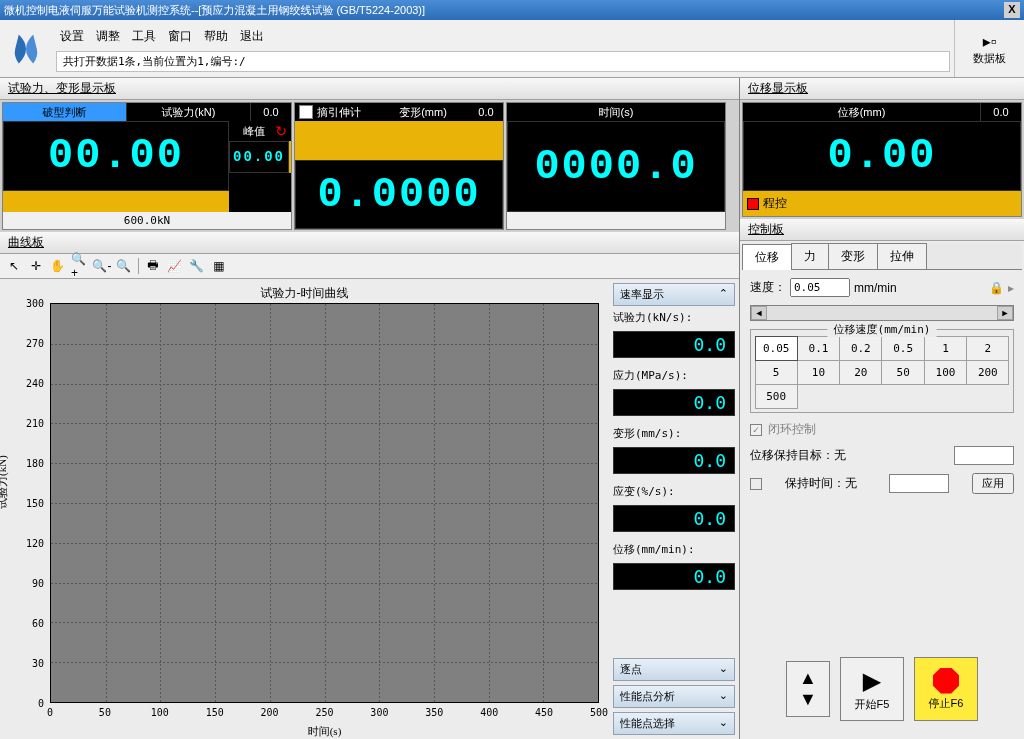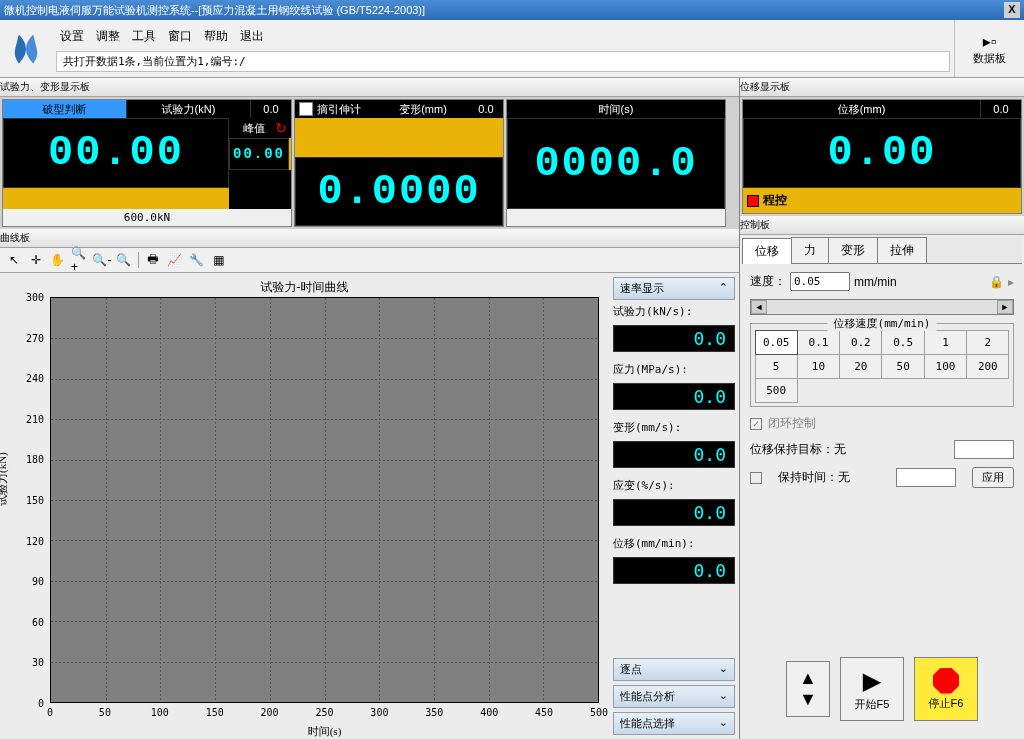--- a/index.html
+++ b/index.html
@@ -16,21 +16,21 @@
 .menubar { display: flex; gap: 4px; padding: 2px 4px; font-size: 12px; }
 .menubar span { padding: 2px 4px; cursor: pointer; }
 .statusbar-top { margin: 2px 4px; padding: 2px 6px; border: 1px solid #c0c0c0; background: #fff; font-size: 11px; font-family: monospace; }
 .right-tool { width: 70px; display: flex; flex-direction: column; align-items: center; justify-content: center; border-left: 1px solid #c0c0c0; font-size: 11px; }
 .right-tool .ic { font-size: 16px; }
 
 .main { display: flex; height: 661px; }
 .left-col { width: 740px; display: flex; flex-direction: column; border-right: 1px solid #808080; }
 .right-col { width: 284px; display: flex; flex-direction: column; }
 
-.panel-title { background: linear-gradient(#f8f8f8, #e0e0e0); border-bottom: 1px solid #a0a0a0; padding: 2px 0; font-size: 10px; }
+.panel-title { background: linear-gradient(#f8f8f8, #e0e0e0); border-bottom: 1px solid #a0a0a0; padding: 2px 8px; font-size: 12px; text-decoration: underline; }
 
 
 .display-row { height: 132px; display: flex; gap: 2px; background: #d0d0d0; padding: 2px; }
 .disp-group { background: #eab308; border: 1px solid #808080; display: flex; flex-direction: column; }
 .dg1 { width: 290px; } .dg2 { width: 210px; gap: 39px; } .dg3 { width: 220px; }
 .disp-head { display: flex; background: #000; color: #fff; font-size: 11px; align-items: center; height: 18px; }
 .disp-head .hcell { flex: 1; text-align: center; border-right: 1px solid #333; padding: 2px; }
 .disp-head .hcell:last-child { border-right: none; }
 .disp-head .accent { background: #3399ff; color: #000; }
 .disp-head .mini { width: 40px; flex: none; background: #000; }
@@ -41,21 +41,21 @@
 .peak-row { display: flex; align-items: center; background: #000; color: #fff; height: 20px; font-size: 11px; }
 .peak-row .lbl { flex: 1; text-align: right; padding-right: 6px; }
 .peak-row .ref { color: #f00; font-size: 14px; padding: 0 4px; cursor: pointer; }
 .disp-foot { text-align: center; font-size: 11px; padding: 2px; background: #f0f0f0; font-family: monospace; }
 .chk-row { display: flex; align-items: center; background: #000; color: #fff; font-size: 11px; height: 18px; }
 .chk-row .box { width: 14px; height: 14px; background: #fff; margin: 0 4px; border: 1px solid #808080; color: #f00; text-align: center; line-height: 12px; font-size: 10px; }
 
 
 .disp-right { width: 280px; }
 .disp-right .segdisplay { font-size: 42px; height: 70px; }
-.status-bar-r { display: flex; align-items: center; padding: 4px; gap: 4px; font-size: 12px; font-weight: bold; }
+.status-bar-r { display: flex; align-items: center; padding: 4px; gap: 4px; font-size: 12px; }
 .status-bar-r .sq { width: 12px; height: 12px; background: #f00; border: 1px solid #000; }
 
 
 .curve-panel { flex: 1; display: flex; flex-direction: column; background: #ececec; }
 .curve-toolbar { display: flex; gap: 2px; padding: 2px 4px; border-bottom: 1px solid #a0a0a0; background: #f0f0f0; }
 .ctb-btn { width: 20px; height: 20px; border: 1px solid transparent; display: flex; align-items: center; justify-content: center; cursor: pointer; font-size: 12px; }
 .ctb-sep { width: 1px; background: #a0a0a0; margin: 2px 2px; }
 .curve-body { flex: 1; display: flex; }
 .chart-area { flex: 1; position: relative; padding: 4px; }
 .chart-title { text-align: center; font-size: 12px; padding: 2px; font-family: SimSun; }
@@ -89,21 +89,21 @@
 .scrollbar-fake .track { flex: 1; }
 
 .fieldset { border: 1px solid #a0a0a0; padding: 6px 4px 4px 4px; position: relative; }
 .fieldset .legend { position: absolute; top: -8px; left: 50%; transform: translateX(-50%); background: #ececec; padding: 0 6px; font-size: 11px; font-family: monospace; }
 .speed-grid { display: grid; grid-template-columns: repeat(6, 1fr); }
 .speed-btn { border: 1px solid #a0a0a0; padding: 5px 2px; text-align: center; font-size: 11px; background: #f0f0f0; cursor: pointer; font-family: monospace; margin: -0.5px; }
 .speed-btn.sel { background: #fff; border: 1px solid #505050; position: relative; z-index: 1; }
 
 .chk-line { display: flex; align-items: center; gap: 6px; color: #808080; }
 .chk-line .cb { width: 12px; height: 12px; border: 1px solid #808080; background: #f0f0f0; display: inline-flex; align-items: center; justify-content: center; font-size: 9px; }
-.target-row { display: flex; align-items: center; gap: 16px; }
+.target-row { display: flex; align-items: center; gap: 23px; }
 .target-row input { width: 60px; border: 1px solid #808080; padding: 1px; }
 .target-row button { padding: 1px 8px; font-size: 11px; }
 
 .bottom-ctrls { display: flex; gap: 10px; align-items: center; justify-content: center; padding: 8px; margin-top: auto; }
 .jog-btn { width: 44px; height: 56px; border: 1px solid #808080; background: #f0f0f0; display: flex; flex-direction: column; align-items: center; justify-content: center; cursor: pointer; font-size: 18px; }
 .big-btn { width: 64px; height: 64px; border: 1px solid #808080; background: #f0f0f0; display: flex; flex-direction: column; align-items: center; justify-content: center; cursor: pointer; gap: 2px; }
 .big-btn.stop { background: #ffeb3b; }
 .big-btn .icn { font-size: 24px; }
 .big-btn .icn.stop-oct { width: 26px; height: 26px; background: #f00; clip-path: polygon(30% 0,70% 0,100% 30%,100% 70%,70% 100%,30% 100%,0 70%,0 30%); }
 .big-btn .lbl { font-size: 11px; }

